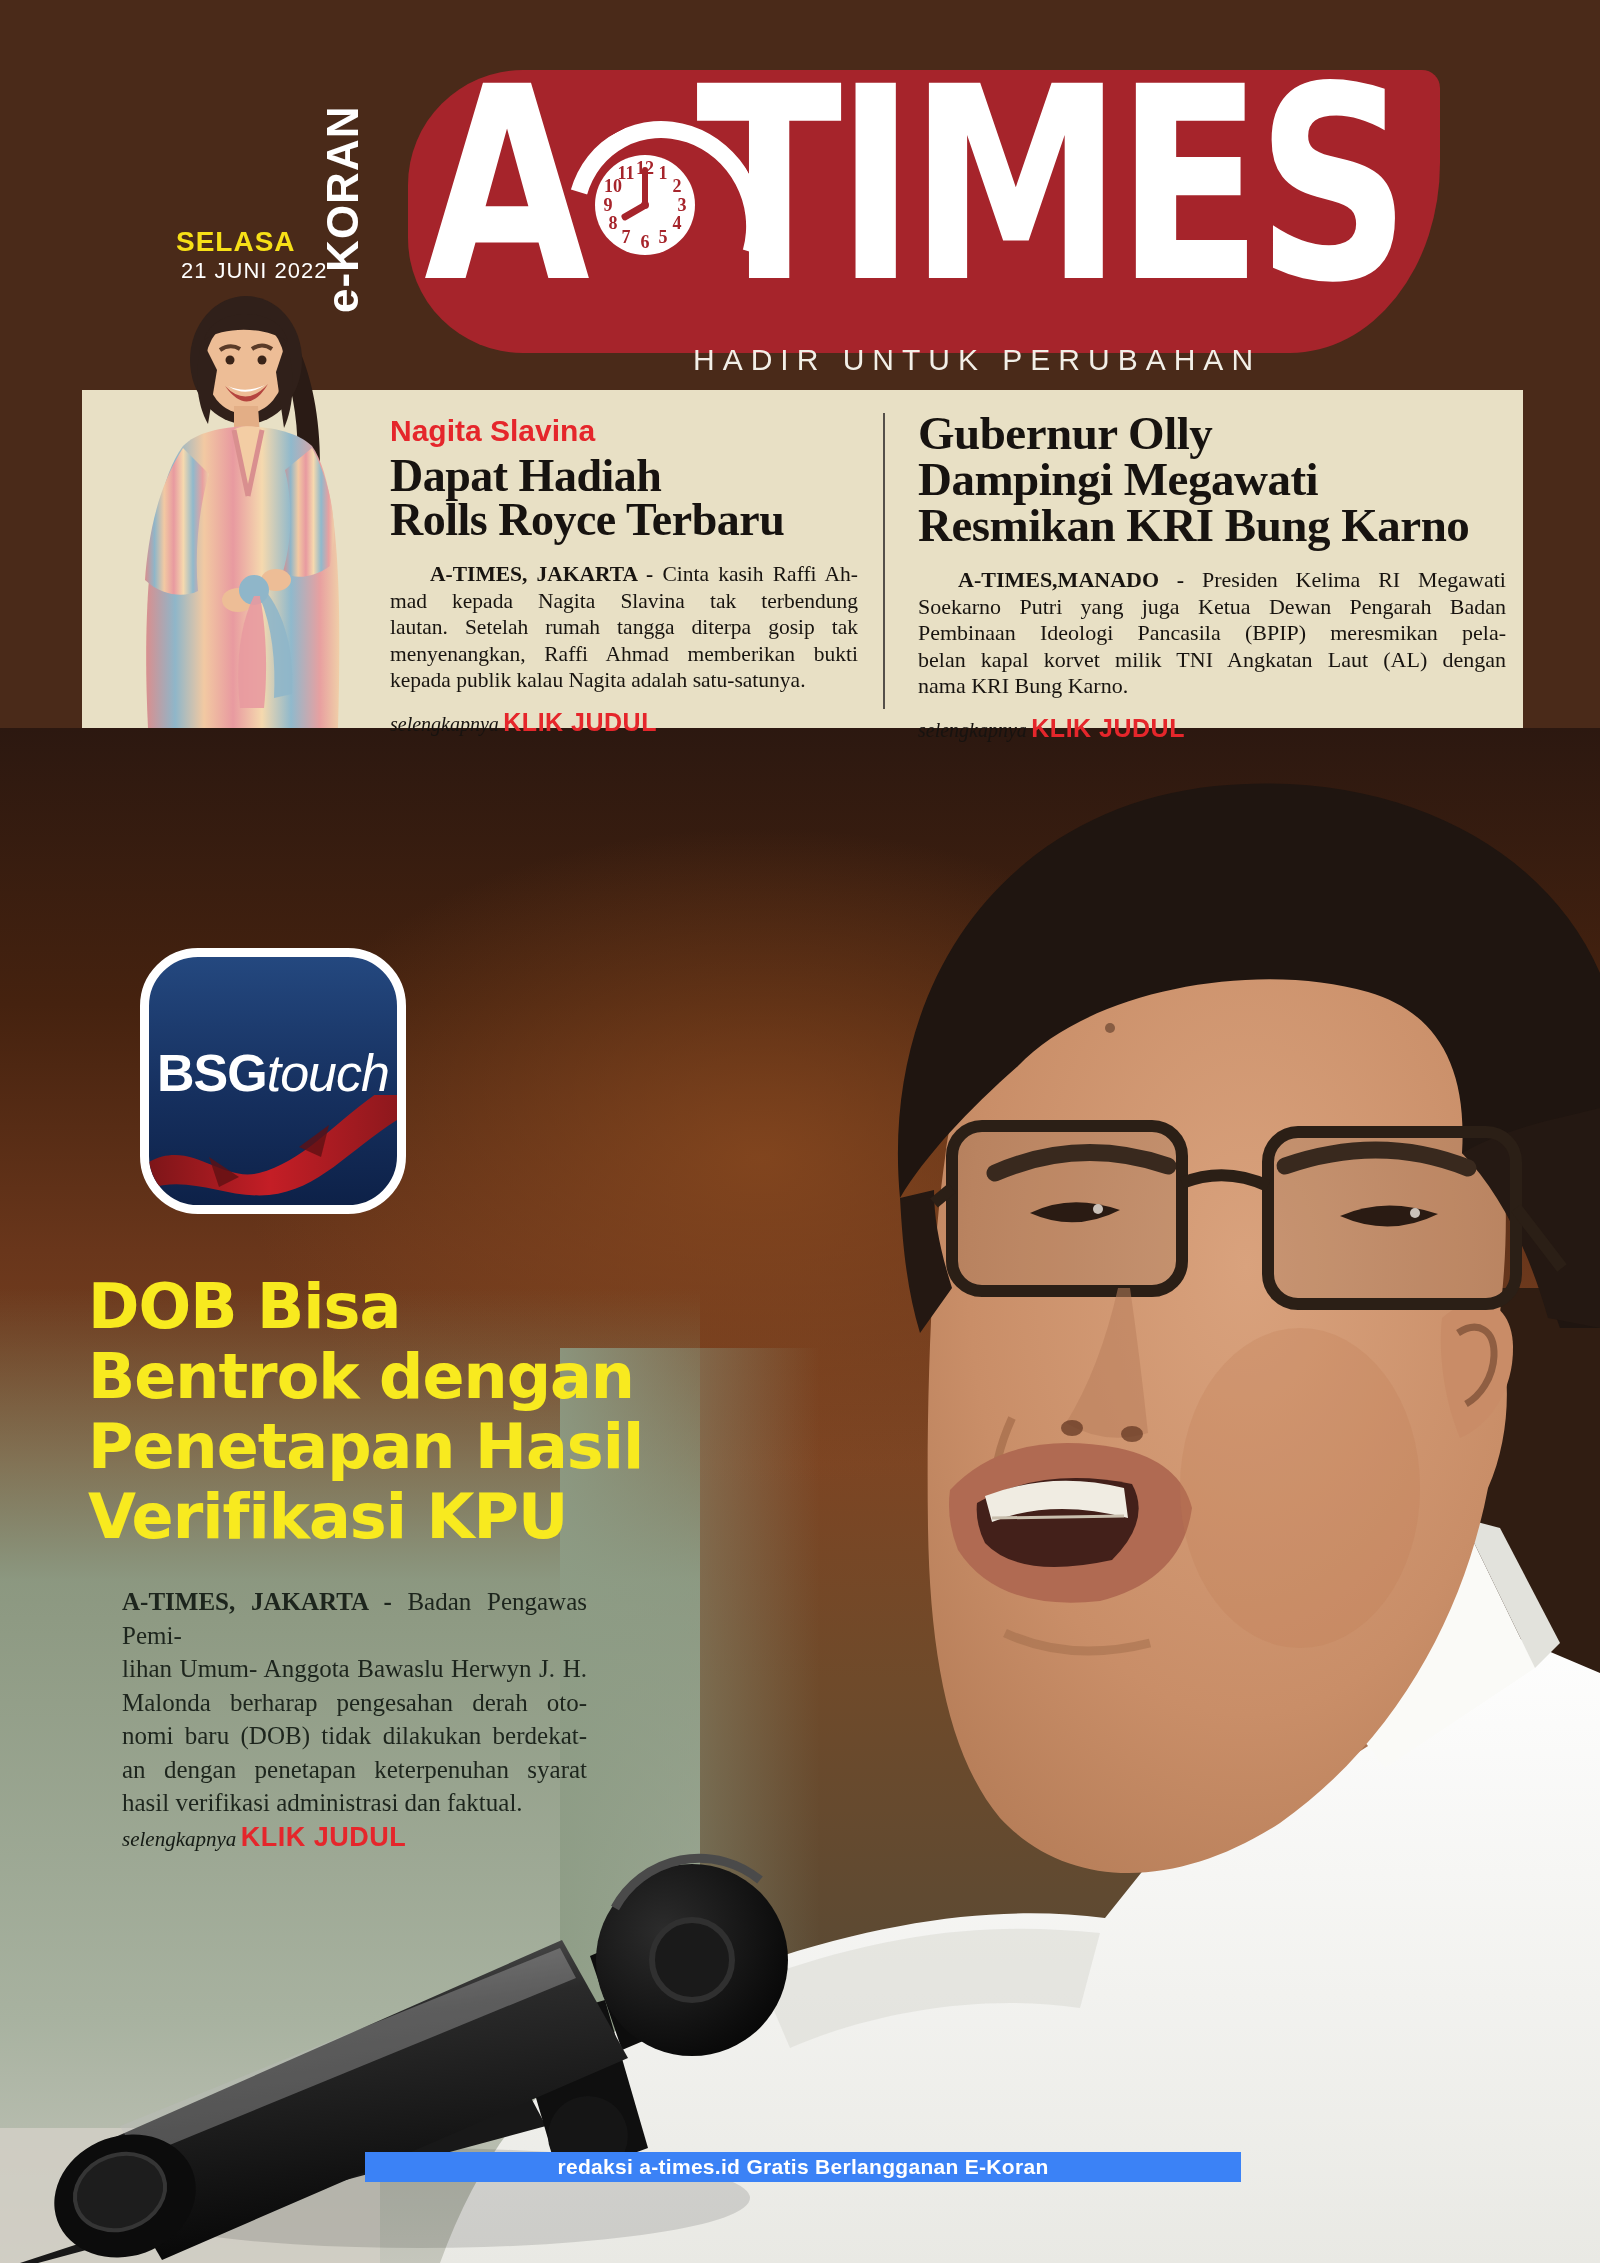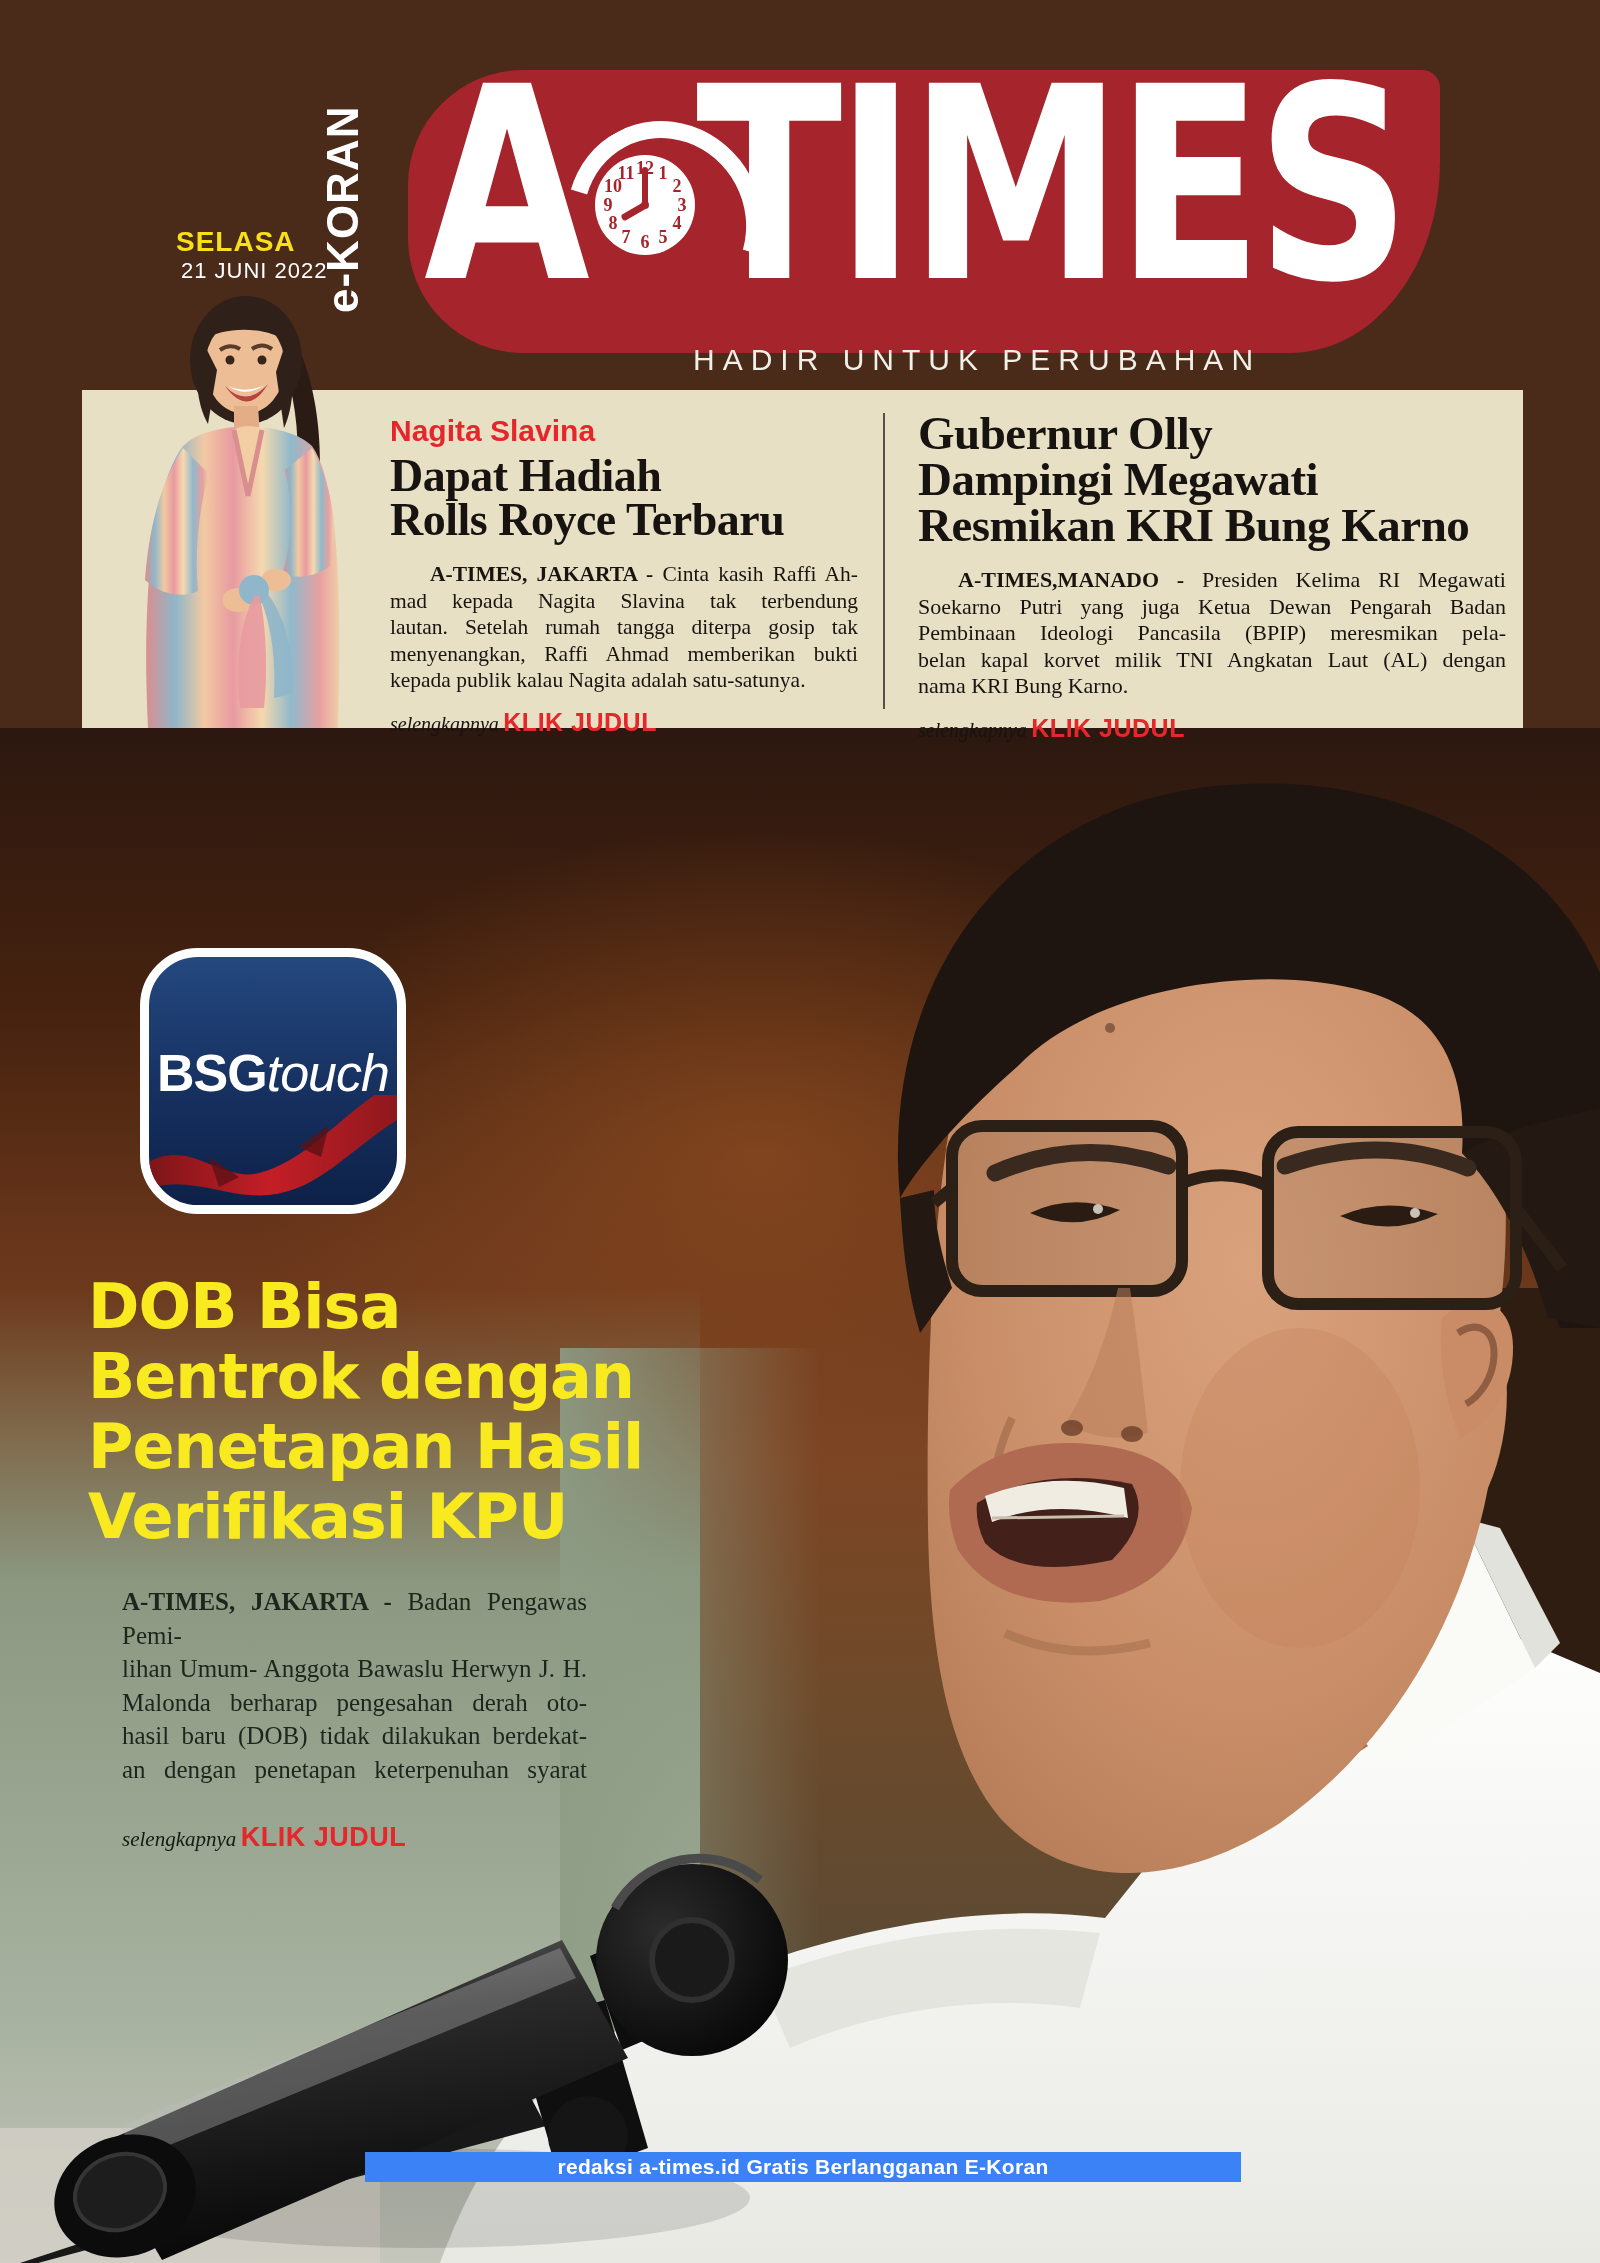--- a/index.html
+++ b/index.html
@@ -340,22 +340,23 @@
     <div>DOB Bisa</div>
     <div>Bentrok dengan</div>
     <div>Penetapan Hasil</div>
     <div>Verifikasi KPU</div>
   </div>
 
   <div class="main-body">
     <div class="jline"><span class="lead">A-TIMES, JAKARTA - </span><span>Badan Pengawas Pemi-</span></div>
     <div class="jline">lihan Umum- Anggota Bawaslu Herwyn J. H.</div>
     <div class="jline">Malonda berharap pengesahan derah oto-</div>
-    <div class="jline">hasil baru (DOB) tidak dilakukan berdekat-</div>
+    <div class="jline">nomi baru (DOB) tidak dilakukan berdekat-</div>
     <div class="jline">an dengan penetapan keterpenuhan syarat</div>
+    <div class="jline last">hasil verifikasi administrasi dan faktual.</div>
   </div>
 
   <div class="main-more">
     <span class="more-label">selengkapnya</span>
     <span class="more-link">KLIK JUDUL</span>
   </div>
 
   <div class="footer-bar">
     <span class="footer-text">redaksi a-times.id Gratis Berlangganan E-Koran</span>
   </div>

